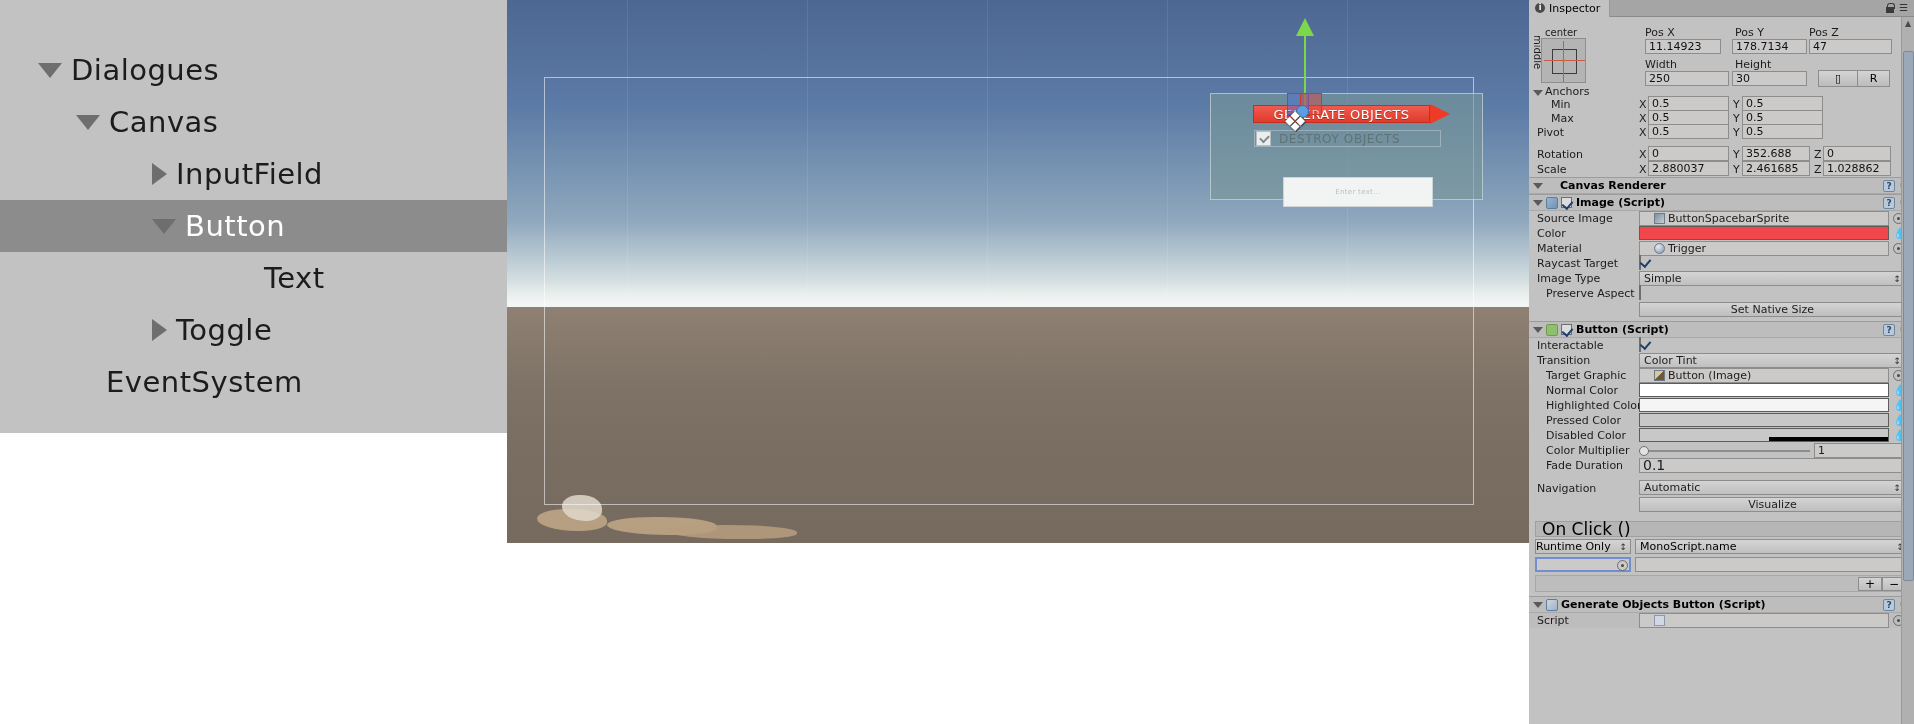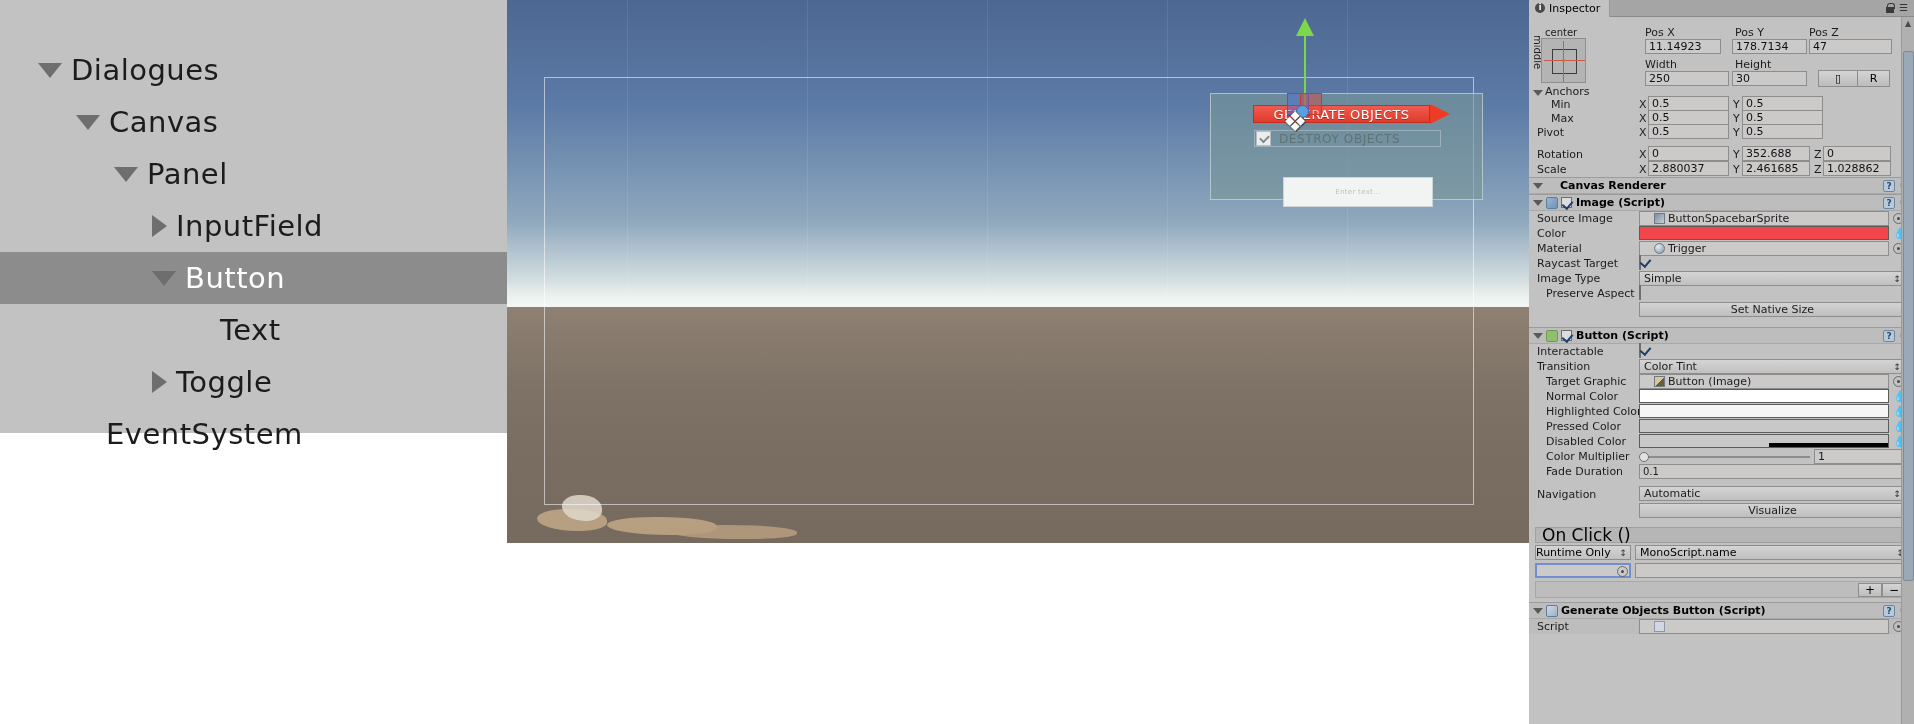--- a/index.html
+++ b/index.html
@@ -326,21 +326,21 @@
   .dropdown .arrows {
     position: absolute; right: 4px; top: 1px; font-size: 9px; line-height: 12px; color: #333;
   }
   .btn-wide {
     position: absolute; left: 0; right: 0; height: 15px;
     background: linear-gradient(to bottom,#d4d4d4,#bebebe);
     border: 1px solid #8d8d8d; font-size: 11px; text-align: center; line-height: 13px;
   }
   .text-field {
     position: absolute; left: 0; right: 0; height: 15px; background: #ccc9c9;
-    border: 1px solid #8d8d8d; font-size: 10px; padding-left: 3px; line-height: 13px;
+    border: 1px solid #8d8d8d; font-size: 14px; padding-left: 3px; line-height: 13px;
   }
   .slider-wrap { position: absolute; left: 0; right: 0; height: 15px; }
   .slider-track {
     position: absolute; left: 4px; right: 96px; top: 7px; height: 2px; background: #8d8d8d;
   }
   .slider-knob {
     position: absolute; left: 0px; top: 3px; width: 10px; height: 10px;
     background: #e2e2e2; border: 1px solid #6e6e6e; border-radius: 50%;
   }
   .slider-val {
@@ -405,33 +405,29 @@
   <div id="hierarchy">
     <div id="hierarchy-rows">
         <div class="h-row" style="padding-left: 38px; margin-top: 44px;">
           <span class="h-arrow down"></span>
           <span class="h-label">Dialogues</span>
         </div>
         <div class="h-row" style="padding-left: 76px;">
           <span class="h-arrow down"></span>
           <span class="h-label">Canvas</span>
         </div>
-        <div class="h-row" style="padding-left: 114px;">
-          <span class="h-arrow down"></span>
-          <span class="h-label">Panel</span>
-        </div>
         <div class="h-row" style="padding-left: 152px;">
           <span class="h-arrow right"></span>
           <span class="h-label">InputField</span>
         </div>
         <div class="h-row selected" style="padding-left: 152px;">
           <span class="h-arrow down"></span>
           <span class="h-label">Button</span>
         </div>
-        <div class="h-row" style="padding-left: 190px;">
+        <div class="h-row" style="padding-left: 190px; gap: 44px;">
           <span class="h-arrow none"></span>
           <span class="h-label">Text</span>
         </div>
         <div class="h-row" style="padding-left: 152px;">
           <span class="h-arrow right"></span>
           <span class="h-label">Toggle</span>
         </div>
         <div class="h-row" style="padding-left: 76px;">
           <span class="h-arrow none"></span>
           <span class="h-label">EventSystem</span>
@@ -624,21 +620,21 @@
         <div class="prop-ctrl"><span class="cb"></span></div>
       </div>
 
       <div class="prop-row" style="height:17px">
         <div class="prop-label"></div>
         <div class="prop-ctrl">
           <div class="btn-wide">Set Native Size</div>
         </div>
       </div>
 
-      <div class="comp-header" style="margin-top:9px">
+      <div class="comp-header" style="margin-top:3px">
         <span class="tri"></span>
         <span class="comp-icon ok"></span>
         <span class="comp-cb checked"></span>
         <span>Button (Script)</span>
         <span class="comp-right">
           <span class="help-icon">?</span>
           <span class="gear-icon">⚙</span>
         </span>
       </div>
 

